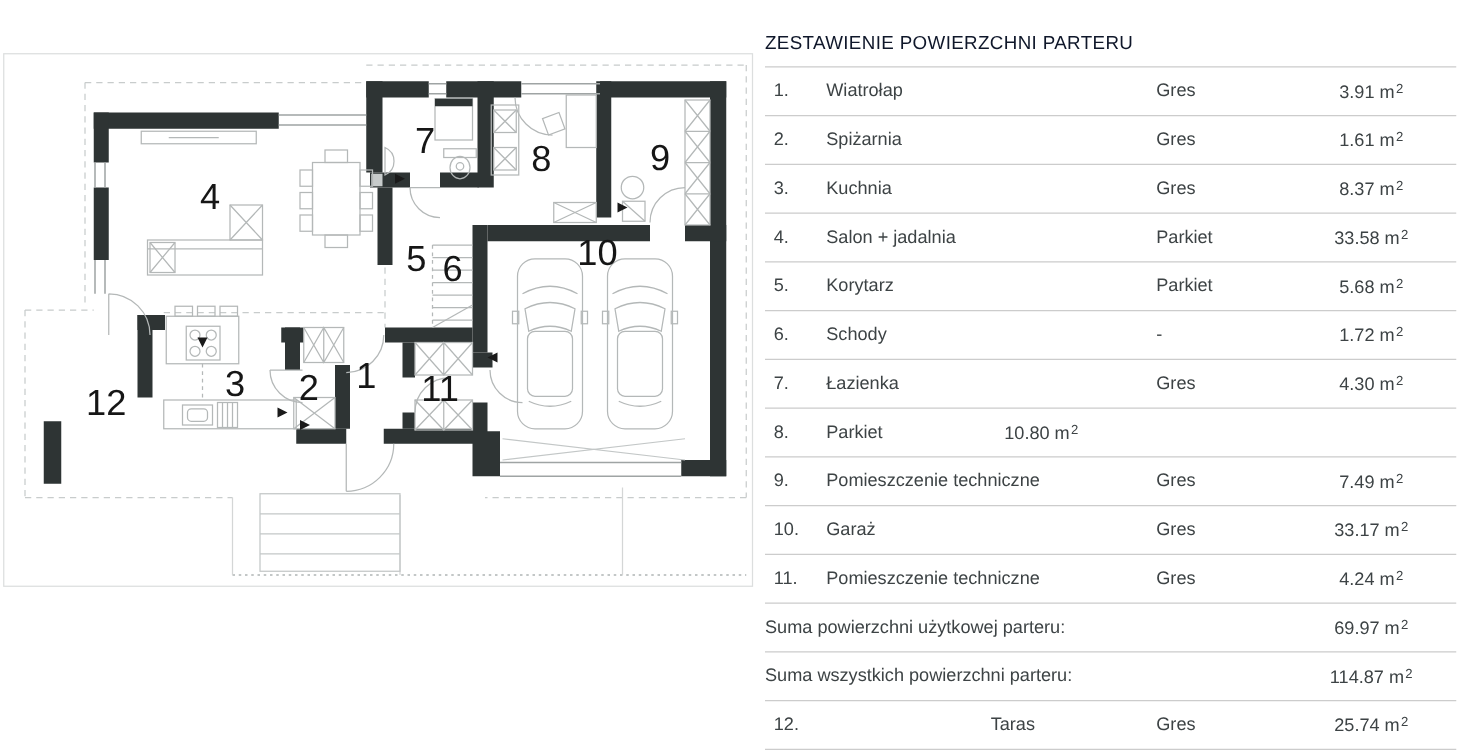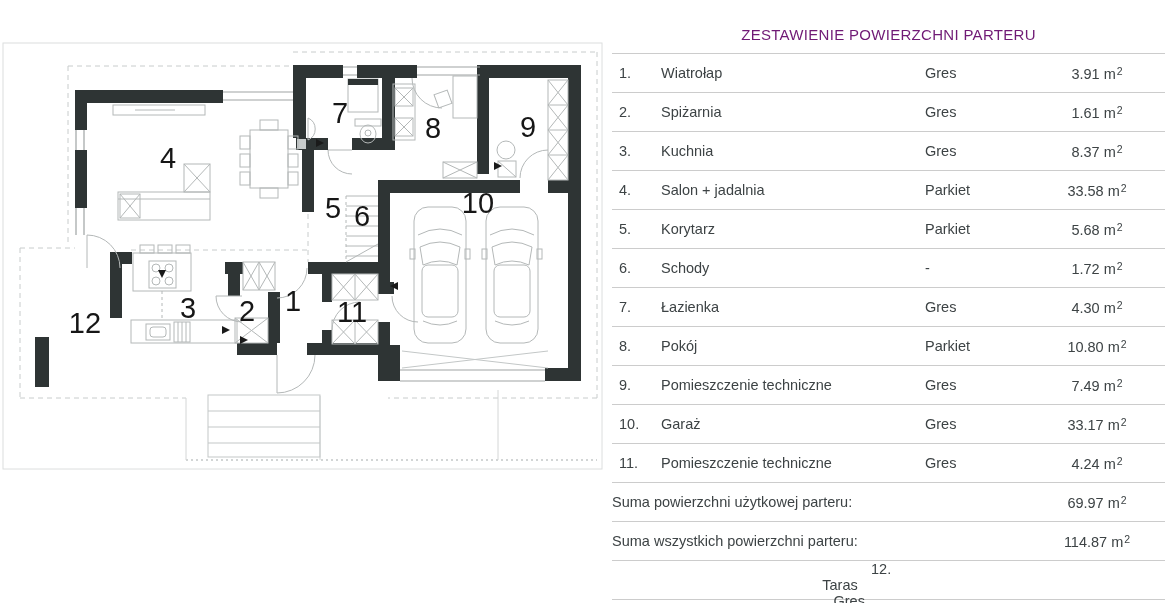--- a/index.html
+++ b/index.html
@@ -3,23 +3,23 @@
 <meta charset="utf-8">
 <style>
   html,body{margin:0;padding:0;background:#fff;}
   #stage{position:relative;width:1173px;height:603px;background:#fff;overflow:hidden;
          font-family:"Liberation Sans",sans-serif;color:#3d4345;}
   
   #plan-wrap{position:absolute;left:0;top:0;width:610px;height:603px;}
   svg text.room-num{font-family:"Liberation Sans",sans-serif;font-size:29px;fill:#161616;}
   
   #table-wrap{position:absolute;left:612px;top:20px;width:553px;}
-  .t-title{height:33px;line-height:30px;text-align:center;font-size:15px;letter-spacing:.3px;color:#701a75;}
+  .t-title{height:33px;line-height:30px;text-align:left;font-size:15px;letter-spacing:.3px;color:#0f172a;}
   .row{display:flex;align-items:center;height:38px;border-top:1px solid #ccc;font-size:14.5px;color:#3d4345;}
-  .row:last-child{border-bottom:1px solid #ccc;flex-direction:column;}
+  .row:last-child{border-bottom:1px solid #ccc;}
   .c-no{width:49px;padding-left:7px;box-sizing:border-box;flex:none;}
   .c-name{flex:1;}
   .c-name.right{text-align:right;padding-right:97px;}
   .c-mat{width:110px;flex:none;}
   .c-area{width:124px;text-align:center;flex:none;padding-right:6px;box-sizing:content-box;}
   .c-sumlabel{flex:1;text-align:left;}
   sup.u2{font-size:10.5px;vertical-align:4px;margin-left:1px;}
 </style>
 </head>
 <body>
@@ -276,21 +276,20 @@
           <span class="c-area">1.72 m<sup class="u2">2</sup></span>
         </div>
         <div class="row">
           <span class="c-no">7.</span>
           <span class="c-name">Łazienka</span>
           <span class="c-mat">Gres</span>
           <span class="c-area">4.30 m<sup class="u2">2</sup></span>
         </div>
         <div class="row">
           <span class="c-no">8.</span>
-          <span class="c-name">Pokój</span>
           <span class="c-mat">Parkiet</span>
           <span class="c-area">10.80 m<sup class="u2">2</sup></span>
         </div>
         <div class="row">
           <span class="c-no">9.</span>
           <span class="c-name">Pomieszczenie techniczne</span>
           <span class="c-mat">Gres</span>
           <span class="c-area">7.49 m<sup class="u2">2</sup></span>
         </div>
         <div class="row">

